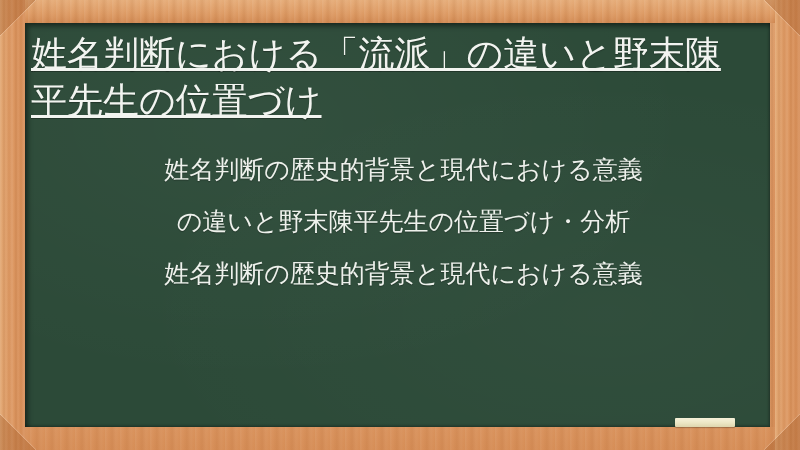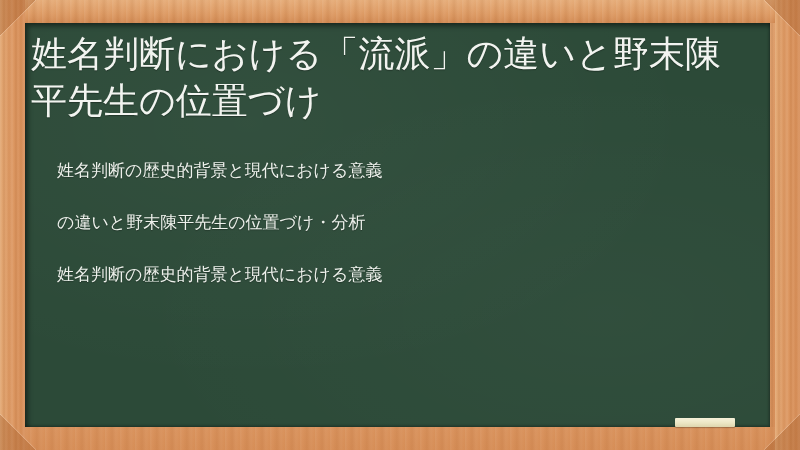--- a/index.html
+++ b/index.html
@@ -132,36 +132,38 @@
   .title {
     color: #f2f4f0;
     font-size: 36px;
     line-height: 47px;
     font-weight: 400;
     letter-spacing: 0px;
     margin: 0;
     padding: 0 0 0 0;
     white-space: pre-line;
     text-shadow: 0 1px 1px rgba(0,0,0,0.30);
+    text-decoration: underline;
   }
 
   
   .topics {
     list-style: none;
     margin: 20px 0 0 0;
     padding: 0;
   }
   .topic {
     color: #eef1ec;
-    font-size: 17px;
+    font-size: 25px;
     line-height: 52px;
     font-weight: 400;
     padding-left: 26px;
     white-space: nowrap;
     text-shadow: 0 1px 1px rgba(0,0,0,0.28);
+    text-align: center;
   }
 
   
   .chalk {
     position: absolute;
     left: 675px;
     top: 418px;
     width: 60px;
     height: 9px;
     background: linear-gradient(180deg, #f6f2da 0%, #ece6c4 55%, #ded6ae 100%);

